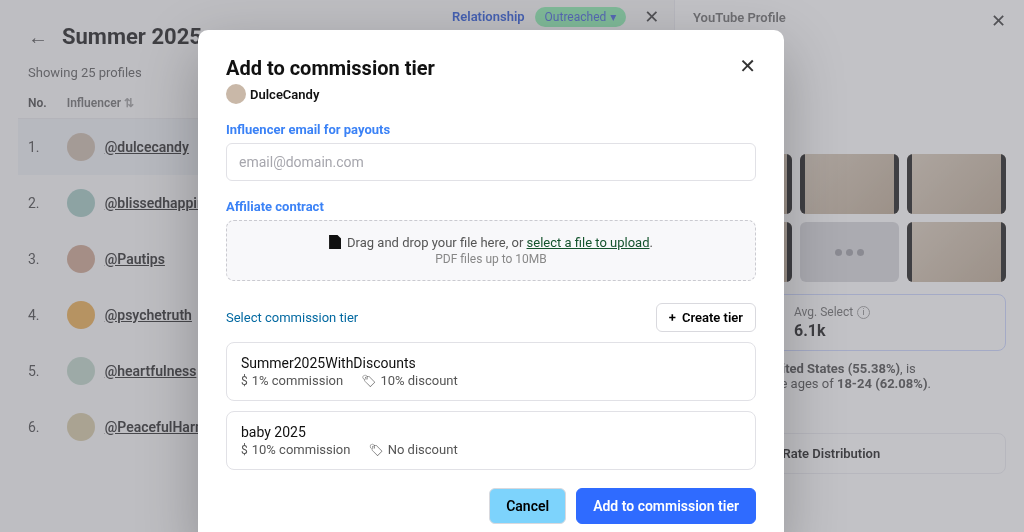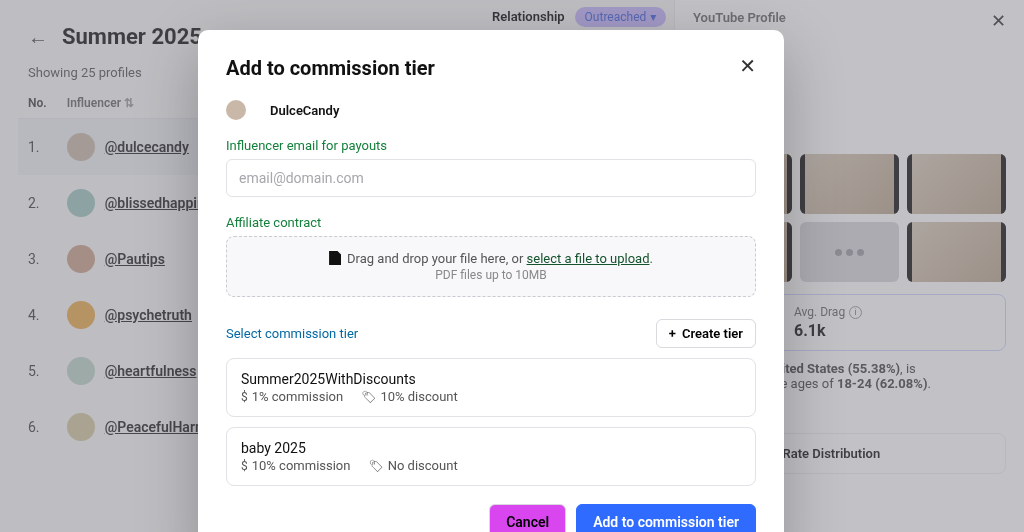--- a/index.html
+++ b/index.html
@@ -16,22 +16,22 @@
 .bg td { padding:14px 10px; font-size:14px; vertical-align:middle; }
 .bg tr.sel td { background:#eceef2; }
 .bg .num { width:36px; color:#404040; }
 .bg .inf { display:flex; align-items:center; gap:10px; }
 .bg .av { width:28px; height:28px; border-radius:50%; background:#c9b8a8; display:inline-block; }
 .bg .handle { text-decoration:underline; color:#222; font-weight:600; }
 .bg .unlock { margin-left:316px; margin-top:-6px; background:#fff; border:1px solid #d9d9de; border-radius:6px; padding:6px 12px; font-size:13px; font-weight:600; }
 
 
 .bg .midtop { position:absolute; top:6px; left:452px; display:flex; align-items:center; gap:10px; font-size:13px; }
-.bg .midtop .rel { font-weight:600; color:#000000;margin-left:40px; }
-.bg .midtop .chip { background:#c4b5fd; color:#3b5bdb; border-radius:14px; padding:3px 10px; font-size:12px; display:flex; align-items:center; gap:4px; }
+.bg .midtop .rel { font-weight:600; color:#1d4ed8; }
+.bg .midtop .chip { background:#86efac; color:#3b5bdb; border-radius:14px; padding:3px 10px; font-size:12px; display:flex; align-items:center; gap:4px; }
 .bg .midtop .x { font-size:18px; color:#333; margin-left:8px; }
 
 
 .bg .rpanel { position:absolute; top:0; right:0; width:350px; height:532px; background:#fff; border-left:1px solid #ececf0; padding:10px 18px; }
 .bg .rpanel .rtop { display:flex; justify-content:space-between; align-items:flex-start; }
 .bg .rpanel .rtitle { font-size:13px; color:#666; font-weight:600; }
 .bg .rpanel .rx { font-size:18px; color:#333; }
 .bg .rpanel .bigname { font-size:22px; font-weight:700; margin-top:4px; }
 .bg .rpanel .ulink { font-size:13px; text-decoration:underline; color:#555; }
 .bg .rpanel .country { font-size:13px; color:#666; }
@@ -55,41 +55,41 @@
 .bg .notesbox { position:absolute; left:452px; top:516px; width:200px; height:32px; border:1px solid #e2e2e6; border-radius:6px; font-size:13px; color:#999; padding:6px 10px;}
 
 
 .overlay { position:absolute; inset:0; background:rgba(120,120,128,0.45); }
 
 
 .modal { position:absolute; left:198px; top:30px; width:586px; background:#fff; border-radius:10px; box-shadow:0 20px 60px rgba(0,0,0,.25); padding:26px 28px 20px; }
 .modal .mhead { display:flex; justify-content:space-between; align-items:flex-start; }
 .modal h2 { font-size:20px; font-weight:700; }
 .modal .close { font-size:20px; color:#333; cursor:pointer; line-height:1; }
-.modal .who { display:flex; align-items:center; gap:24px; margin-top:20px; }
+.modal .who { display:flex; align-items:center; gap:4px; margin-top:4px; }
 .modal .mav { width:20px; height:20px; border-radius:50%; background:#c9b8a8; }
 .modal .mname { font-size:13px; font-weight:600; }
-.modal .field-lbl { font-size:13px; color:#15803d; margin-top:18px; }
+.modal .field-lbl { font-size:13px; color:#3b82f6; margin-top:18px;font-weight:bold; }
 .modal .inp { width:100%; border:1px solid #e1e1e6; border-radius:6px; padding:10px 12px; font-size:14px; margin-top:6px; }
 .modal .inp::placeholder{ color:#a6a6ad; }
 .modal .drop { border:1px dashed #cacad0; border-radius:8px; background:#f8f8fa; padding:14px; margin-top:6px; text-align:center; font-size:13px; color:#555; }
 .modal .drop .link { color:#14532d; text-decoration:underline; cursor:pointer; }
 .modal .drop .sub { font-size:12px; color:#888; margin-top:2px; }
 .modal .drop .fileico { display:inline-block; width:12px; height:14px; background:#111; clip-path: polygon(0 0, 70% 0, 100% 25%, 100% 100%, 0 100%); margin-right:6px; vertical-align:-2px;}
 .modal .selrow { display:flex; justify-content:space-between; align-items:center; margin-top:22px; }
 .modal .selrow .lbl { font-size:13px; color:#0369a1; }
 .modal .create { border:1px solid #d9d9de; background:#fff; border-radius:6px; padding:6px 12px; font-size:13px; font-weight:600; display:flex; align-items:center; gap:6px; cursor:pointer;}
 .modal .tier { border:1px solid #e1e1e6; border-radius:8px; padding:12px 14px; margin-top:10px; cursor:pointer;}
 .modal .tier .tname{ font-size:14px; font-weight:400; }
 .modal .tier .tmeta{ font-size:13px; color:#555; margin-top:2px; display:flex; gap:18px;}
 .modal .tier .tmeta .seg{ display:flex; align-items:center; gap:4px;}
 .modal .tier .ico{ font-size:12px; }
 .modal .actions { display:flex; gap:10px; justify-content:flex-end; margin-top:18px; }
 .modal .btn { border-radius:6px; padding:9px 16px; font-size:14px; font-weight:600; cursor:pointer; }
-.modal .btn.cancel { background:#d946ef; border:1px solid #d9d9de; }
+.modal .btn.cancel { background:#7dd3fc; border:1px solid #d9d9de; }
 .modal .btn.primary { background:#2f6bff; border:1px solid #2f6bff; color:#fff; }
 .info-circle { display:inline-flex; width:13px; height:13px; border:1px solid #999; border-radius:50%; align-items:center; justify-content:center; font-size:9px; color:#777; }
 </style>
 </head>
 <body>
 
 <div class="bg">
   <div class="header">
     <span class="back">←</span>
     <span class="title">Summer 2025</span>
@@ -193,21 +193,21 @@
     <div class="stats">
       <div>
           <div class="lbl">
             <span>ER%</span>
             <span class="info-circle">i</span>
           </div>
           <div class="val">4.78%</div>
         </div>
       <div>
           <div class="lbl">
-            <span>Avg. Drag</span>
+            <span>Avg. Select</span>
             <span class="info-circle">i</span>
           </div>
           <div class="val">6.1k</div>
         </div>
     </div>
     <div class="aud">
       <span>is located in </span><b>United States (55.38%)</b><span>, is</span><br>
       <span>d is between the ages of </span><b>18-24 (62.08%)</b><span>.</span>
     </div>
     <div class="sect">nce</div>

